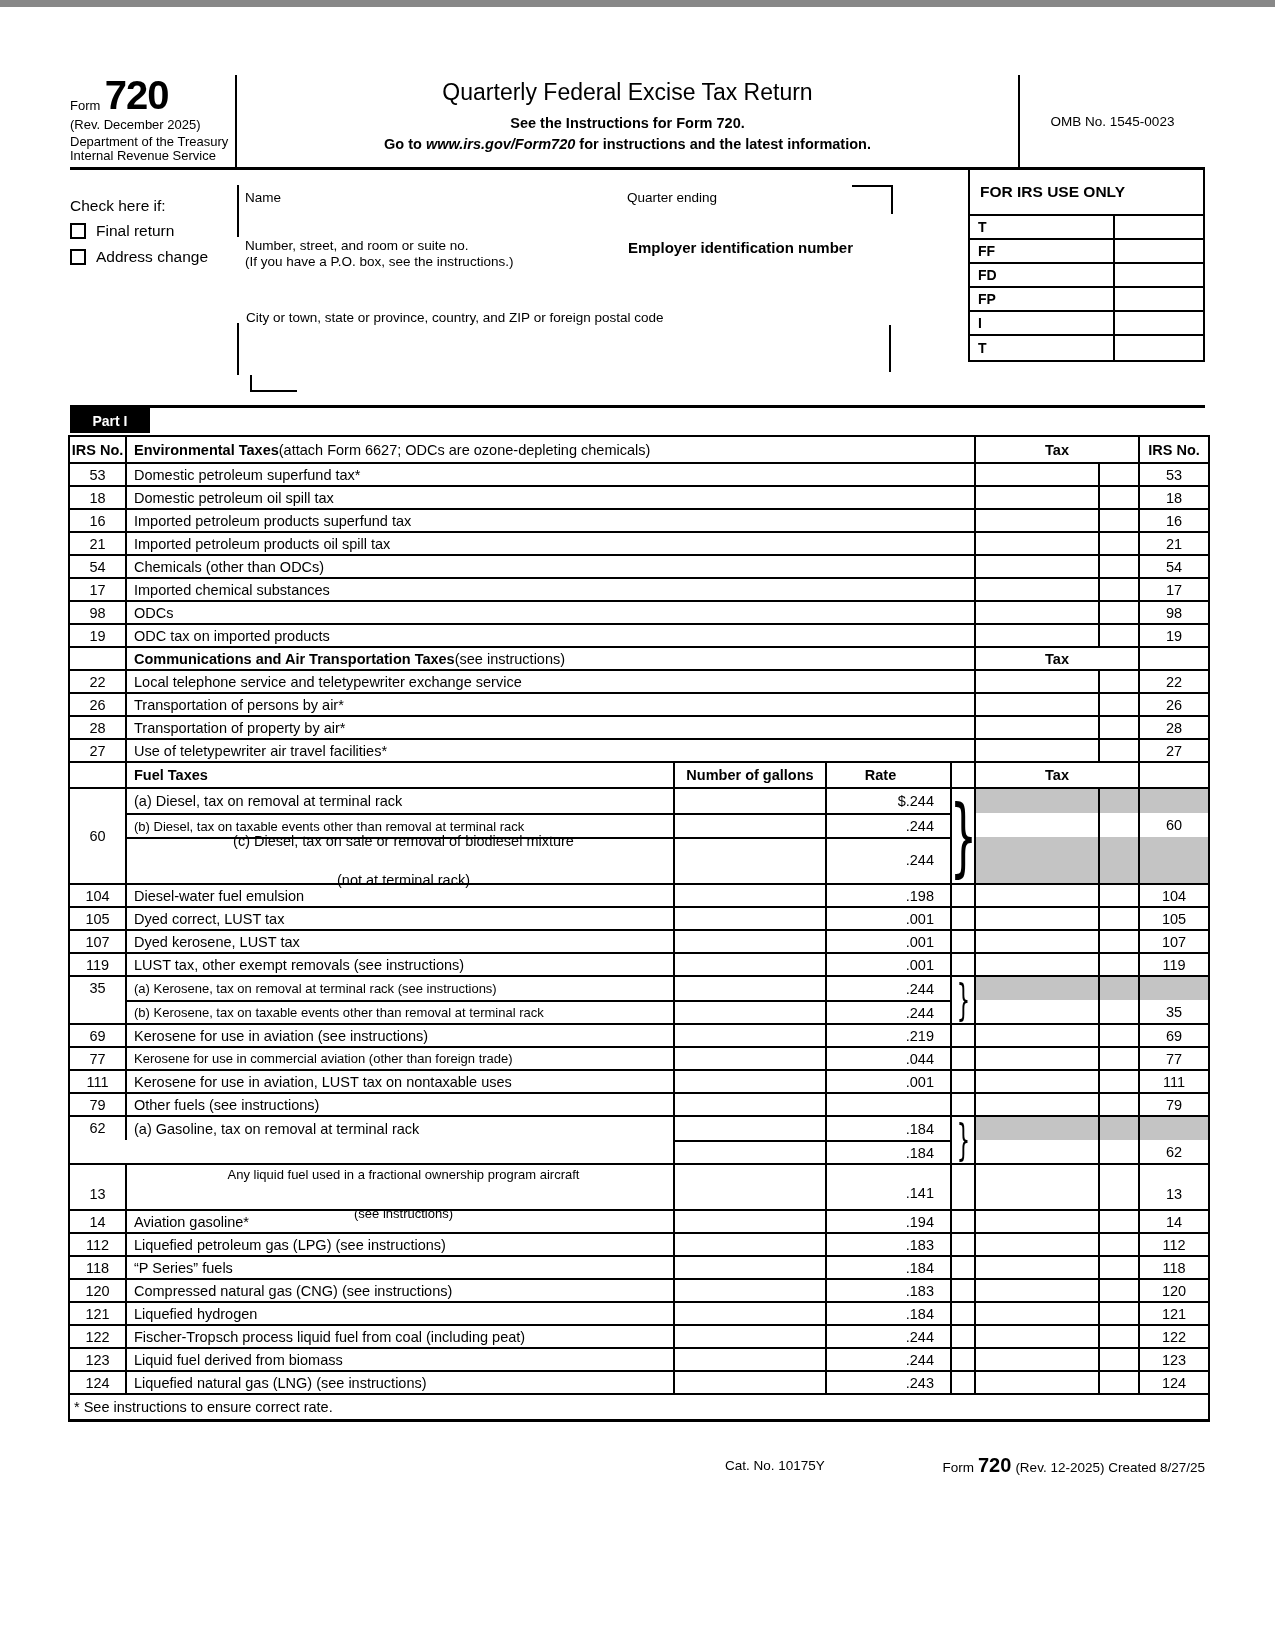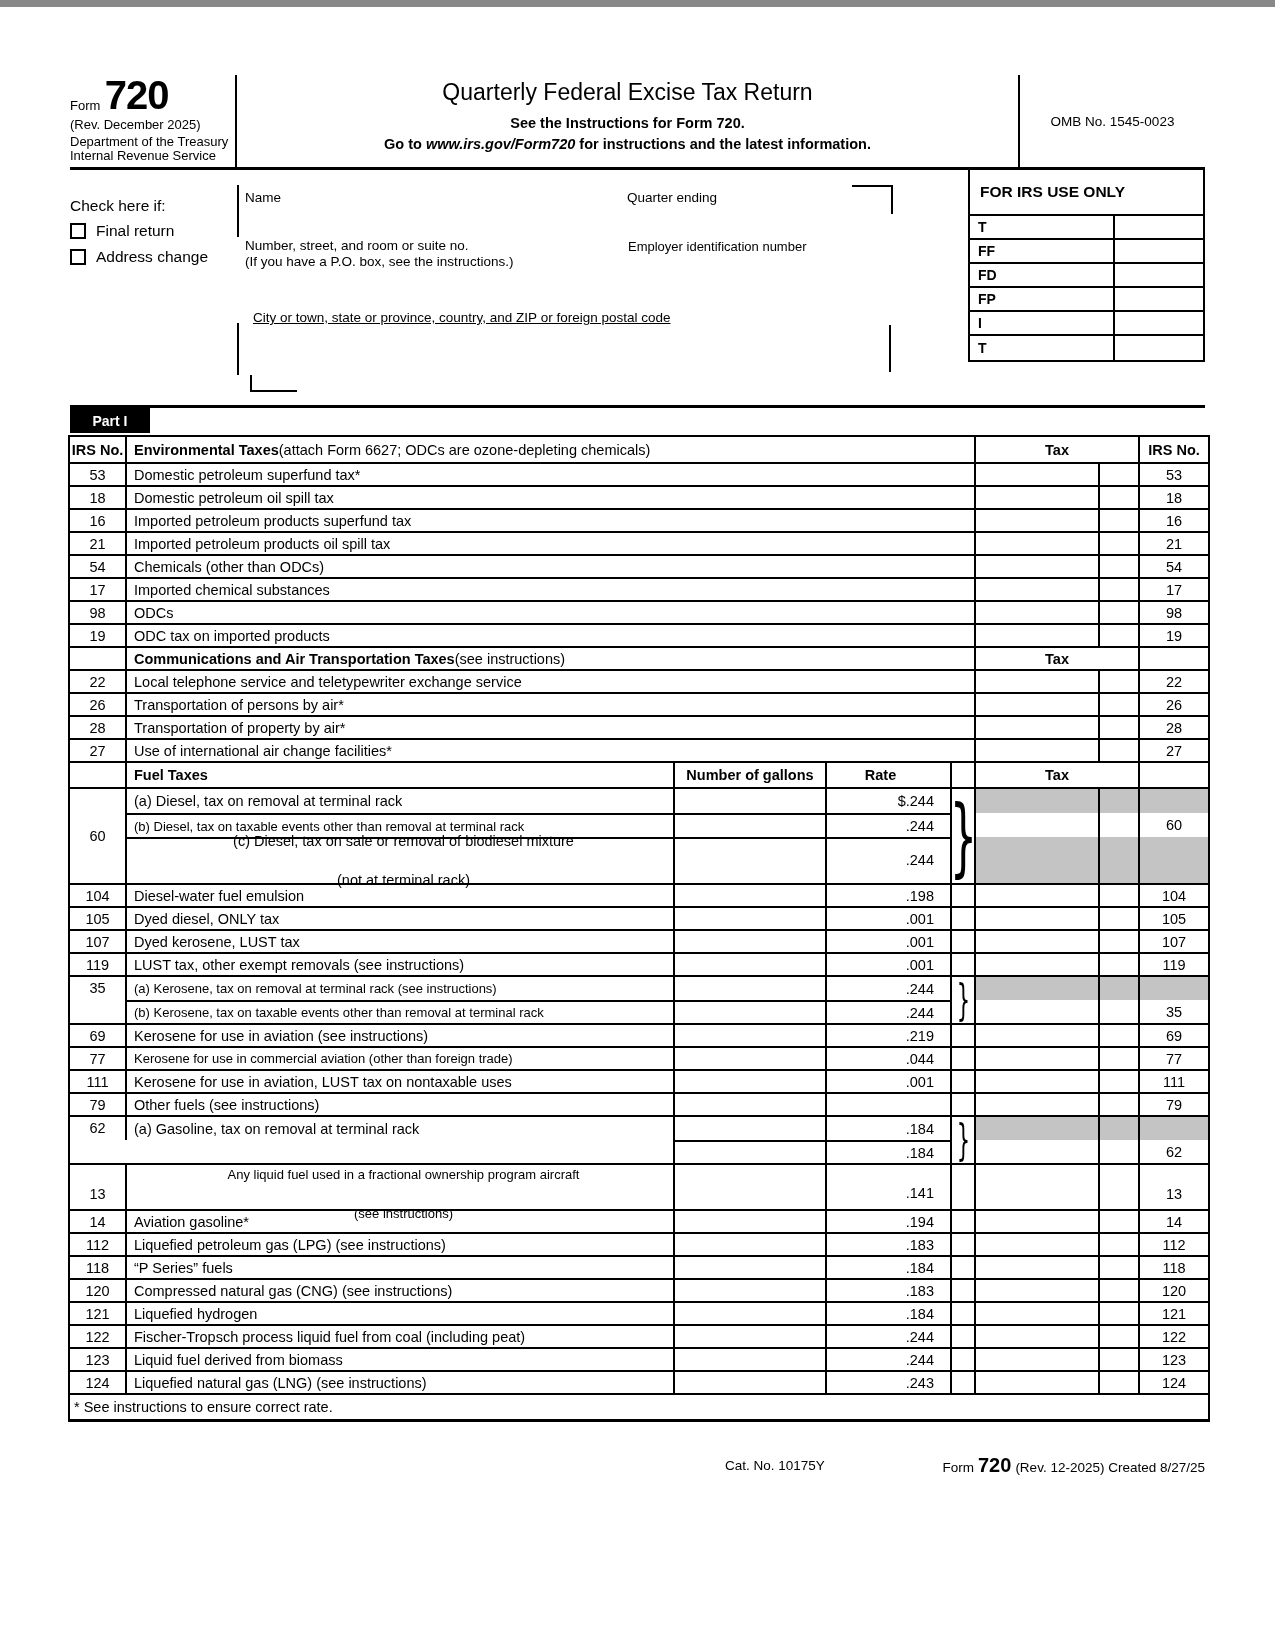--- a/index.html
+++ b/index.html
@@ -19,21 +19,21 @@
   .hd-title{font-size:23px;font-weight:normal;}
   .hd-sub{font-size:14.5px;font-weight:bold;margin-top:9px;}
   .hd-goto{font-size:14.5px;font-weight:bold;margin-top:5px;}
   .hd-goto i{font-style:italic;}
   .hd-omb{border-left:2px solid #000;display:flex;align-items:center;justify-content:center;
           font-size:13.5px;}
 
   
   .abs{position:absolute;}
   .lbl{font-size:13.5px;}
-  .lbl-b{font-size:13px;font-weight:normal;text-align:right;}
+  .lbl-b{font-size:15px;font-weight:bold;text-align:right;}
   .checkline{font-size:15.5px;}
   .cbox{width:16px;height:16px;border:2px solid #000;display:inline-block;}
   .vline{position:absolute;width:2px;background:#000;}
   .hline{position:absolute;height:2px;background:#000;}
 
   
   #irs-use{position:absolute;left:968px;top:163px;width:237px;height:192px;
            border:2px solid #000;border-top:0;}
   .iu-title{height:46px;display:flex;align-items:center;padding-left:10px;
             font-weight:bold;font-size:15.5px;border-bottom:2px solid #000;}
@@ -120,21 +120,21 @@
   <div class="abs" style="left:627px;top:200px;width:220px;height:28px;"></div>
   <div class="hline" style="left:852px;top:178px;width:41px;"></div>
   <div class="vline" style="left:891px;top:178px;height:29px;"></div>
 
   <div class="abs lbl" style="left:245px;top:231px;">Number, street, and room or suite no.</div>
   <div class="abs lbl" style="left:245px;top:247px;">(If you have a P.O. box, see the instructions.)</div>
   <div class="abs" style="left:245px;top:264px;width:380px;height:30px;"></div>
   <div class="abs lbl-b" style="left:628px;top:232px;">Employer identification number</div>
   <div class="abs" style="left:628px;top:250px;width:220px;height:28px;"></div>
 
-  <div class="abs lbl" style="left:253px;top:303px;text-decoration:underline;">City or town, state or province, country, and ZIP or foreign postal code</div>
+  <div class="abs lbl" style="left:246px;top:303px;">City or town, state or province, country, and ZIP or foreign postal code</div>
   <div class="abs" style="left:245px;top:320px;width:560px;height:40px;"></div>
   <div class="vline" style="left:237px;top:316px;height:52px;"></div>
   <div class="vline" style="left:889px;top:318px;height:47px;"></div>
   <div class="vline" style="left:250px;top:368px;height:17px;"></div>
   <div class="hline" style="left:250px;top:383px;width:47px;"></div>
 
   <div id="irs-use">
     <div class="iu-title">FOR IRS USE ONLY</div>
     <div id="irs-use-rows">
         <div class="iu-row">
@@ -258,21 +258,21 @@
       </div>
       <div class="row h23">
         <div class="c-no">28</div>
         <div class="c-desc-wide">Transportation of property by air*</div>
         <div class="c-tax"></div>
         <div class="c-cents"></div>
         <div class="c-irs">28</div>
       </div>
       <div class="row h23">
         <div class="c-no">27</div>
-        <div class="c-desc-wide">Use of international air change facilities*</div>
+        <div class="c-desc-wide">Use of teletypewriter air travel facilities*</div>
         <div class="c-tax"></div>
         <div class="c-cents"></div>
         <div class="c-irs">27</div>
       </div>
       <div class="row h26">
         <div class="c-no"></div>
         <div class="c-desc">
           <b>Fuel Taxes</b>
         </div>
         <div class="c-gal hdr-sm">Number of gallons</div>
@@ -315,21 +315,21 @@
         <div class="c-desc">Diesel-water fuel emulsion</div>
         <div class="c-gal"></div>
         <div class="c-rate">.198</div>
         <div class="c-brace"></div>
         <div class="c-tax"></div>
         <div class="c-cents"></div>
         <div class="c-irs">104</div>
       </div>
       <div class="row h23">
         <div class="c-no">105</div>
-        <div class="c-desc">Dyed diesel, ONLY tax</div>
+        <div class="c-desc">Dyed correct, LUST tax</div>
         <div class="c-gal"></div>
         <div class="c-rate">.001</div>
         <div class="c-brace"></div>
         <div class="c-tax"></div>
         <div class="c-cents"></div>
         <div class="c-irs">105</div>
       </div>
       <div class="row h23">
         <div class="c-no">107</div>
         <div class="c-desc">Dyed kerosene, LUST tax</div>

